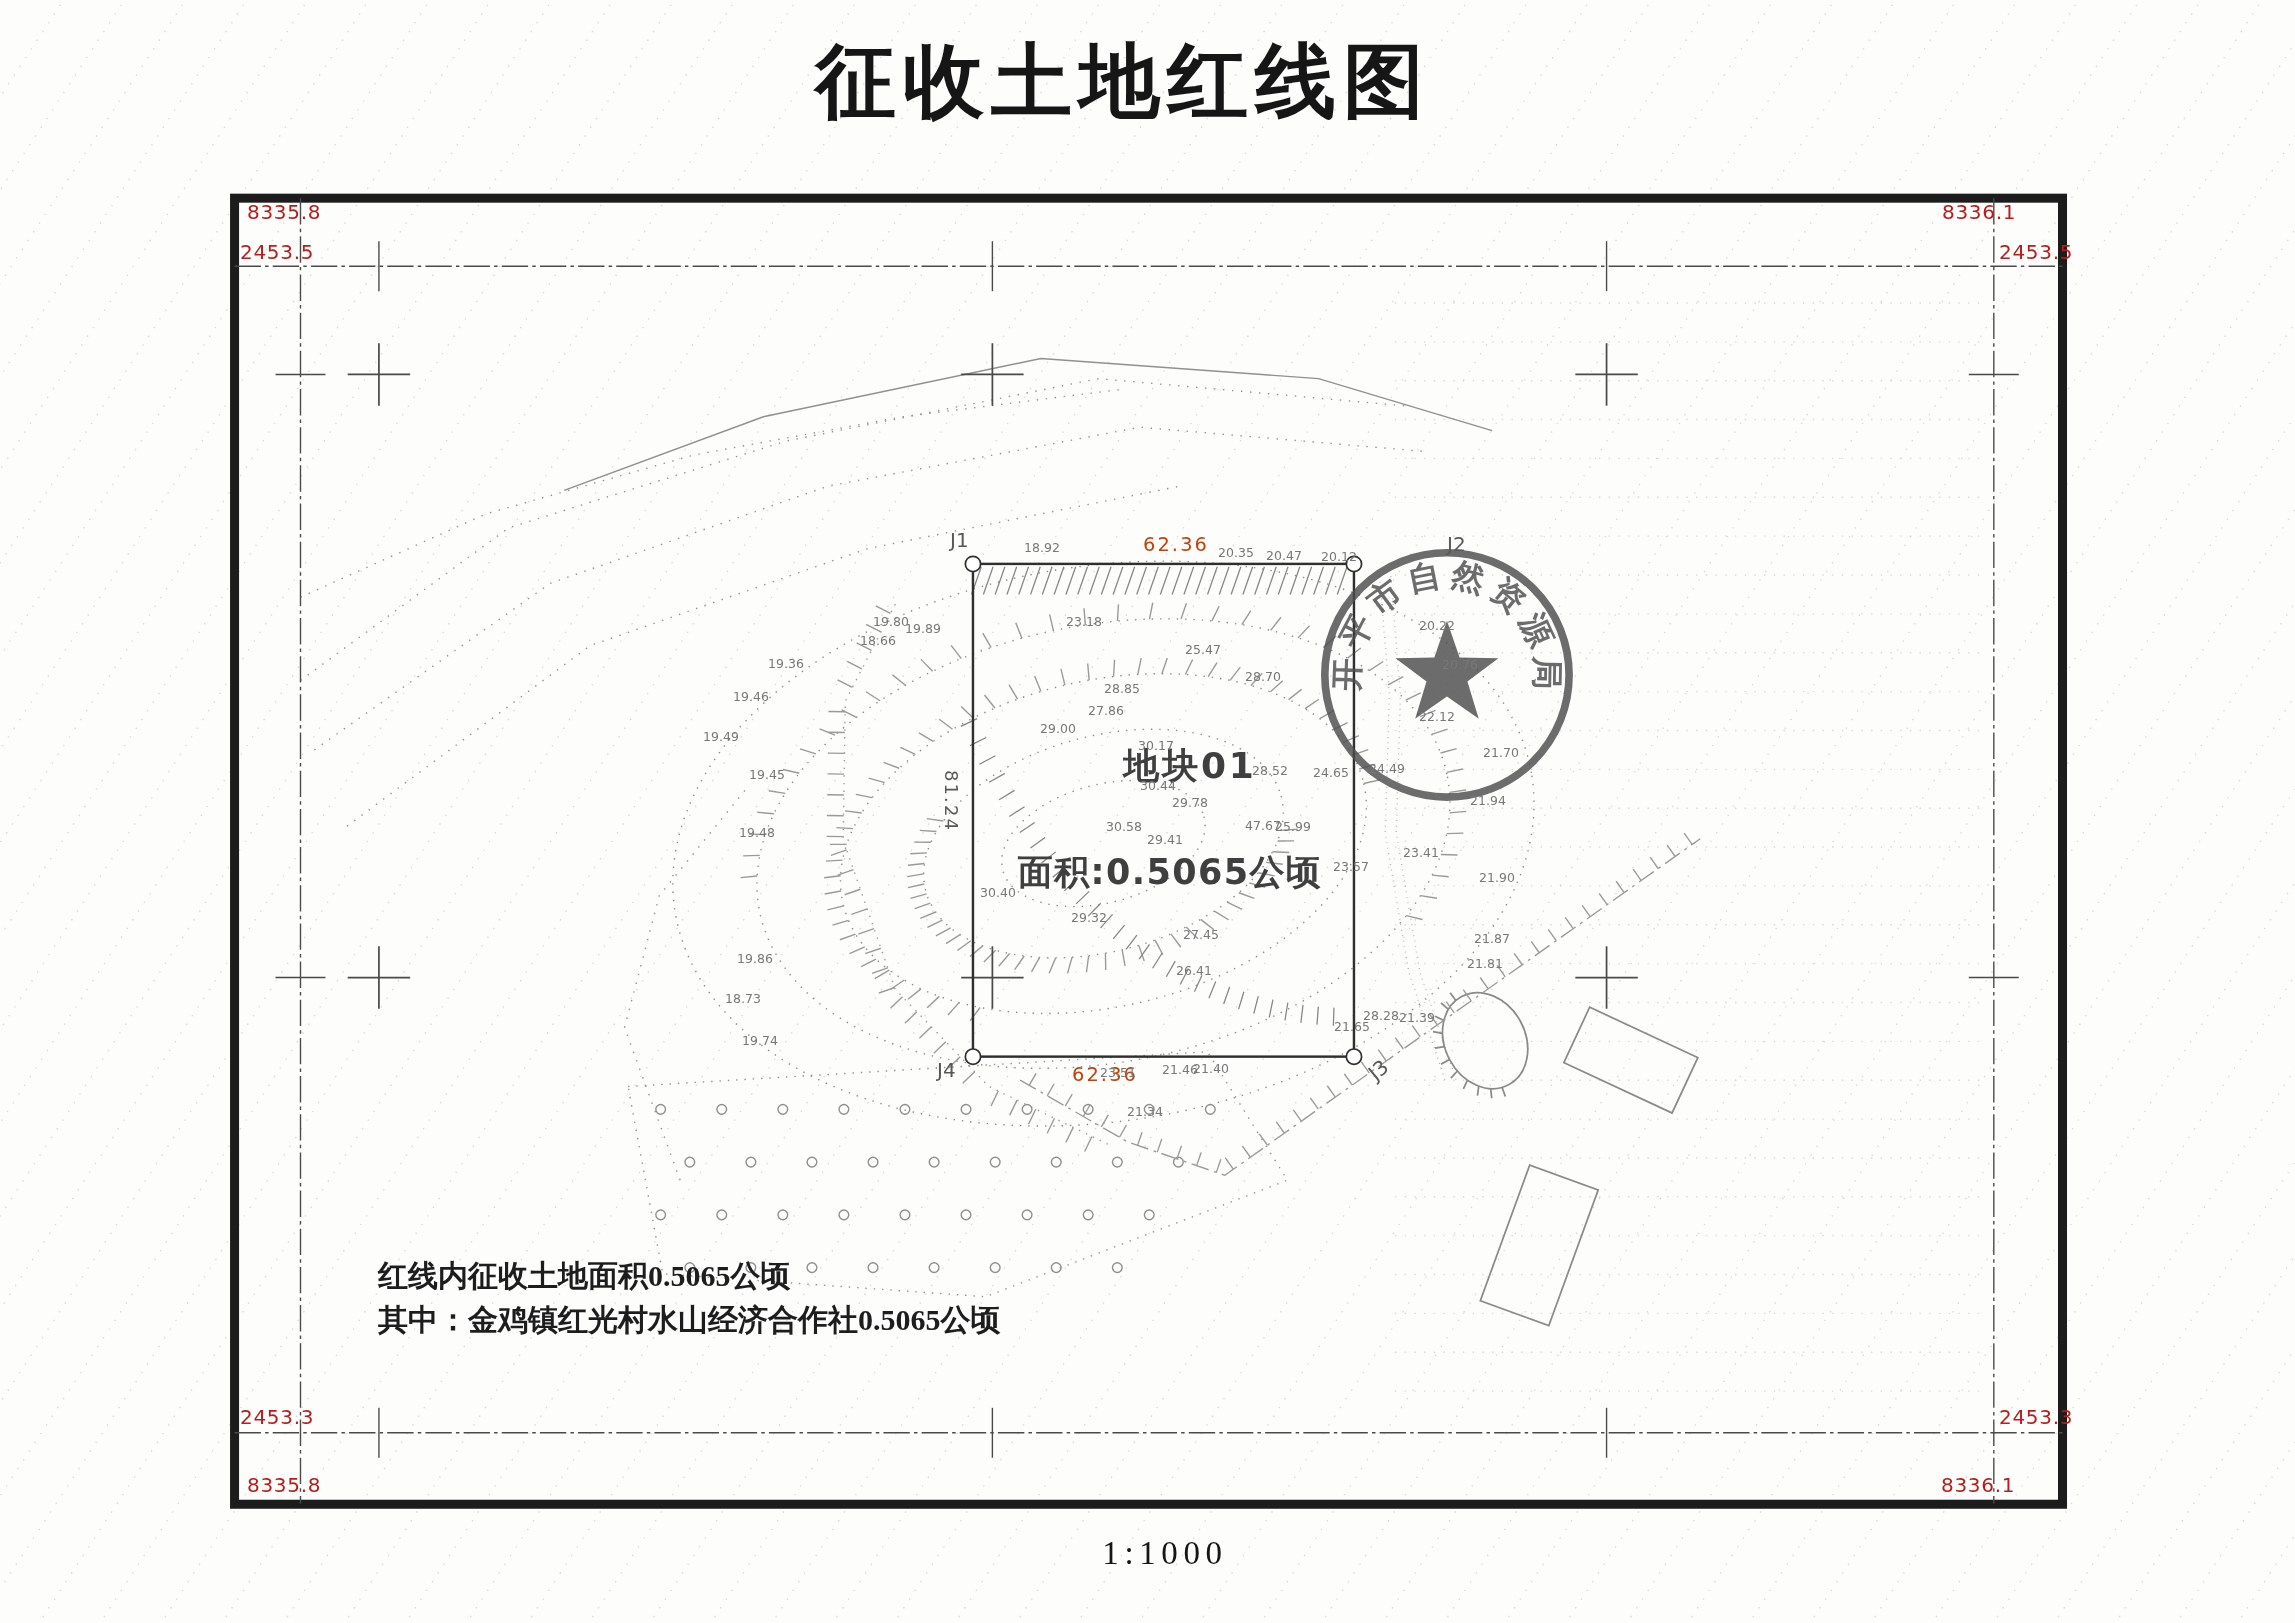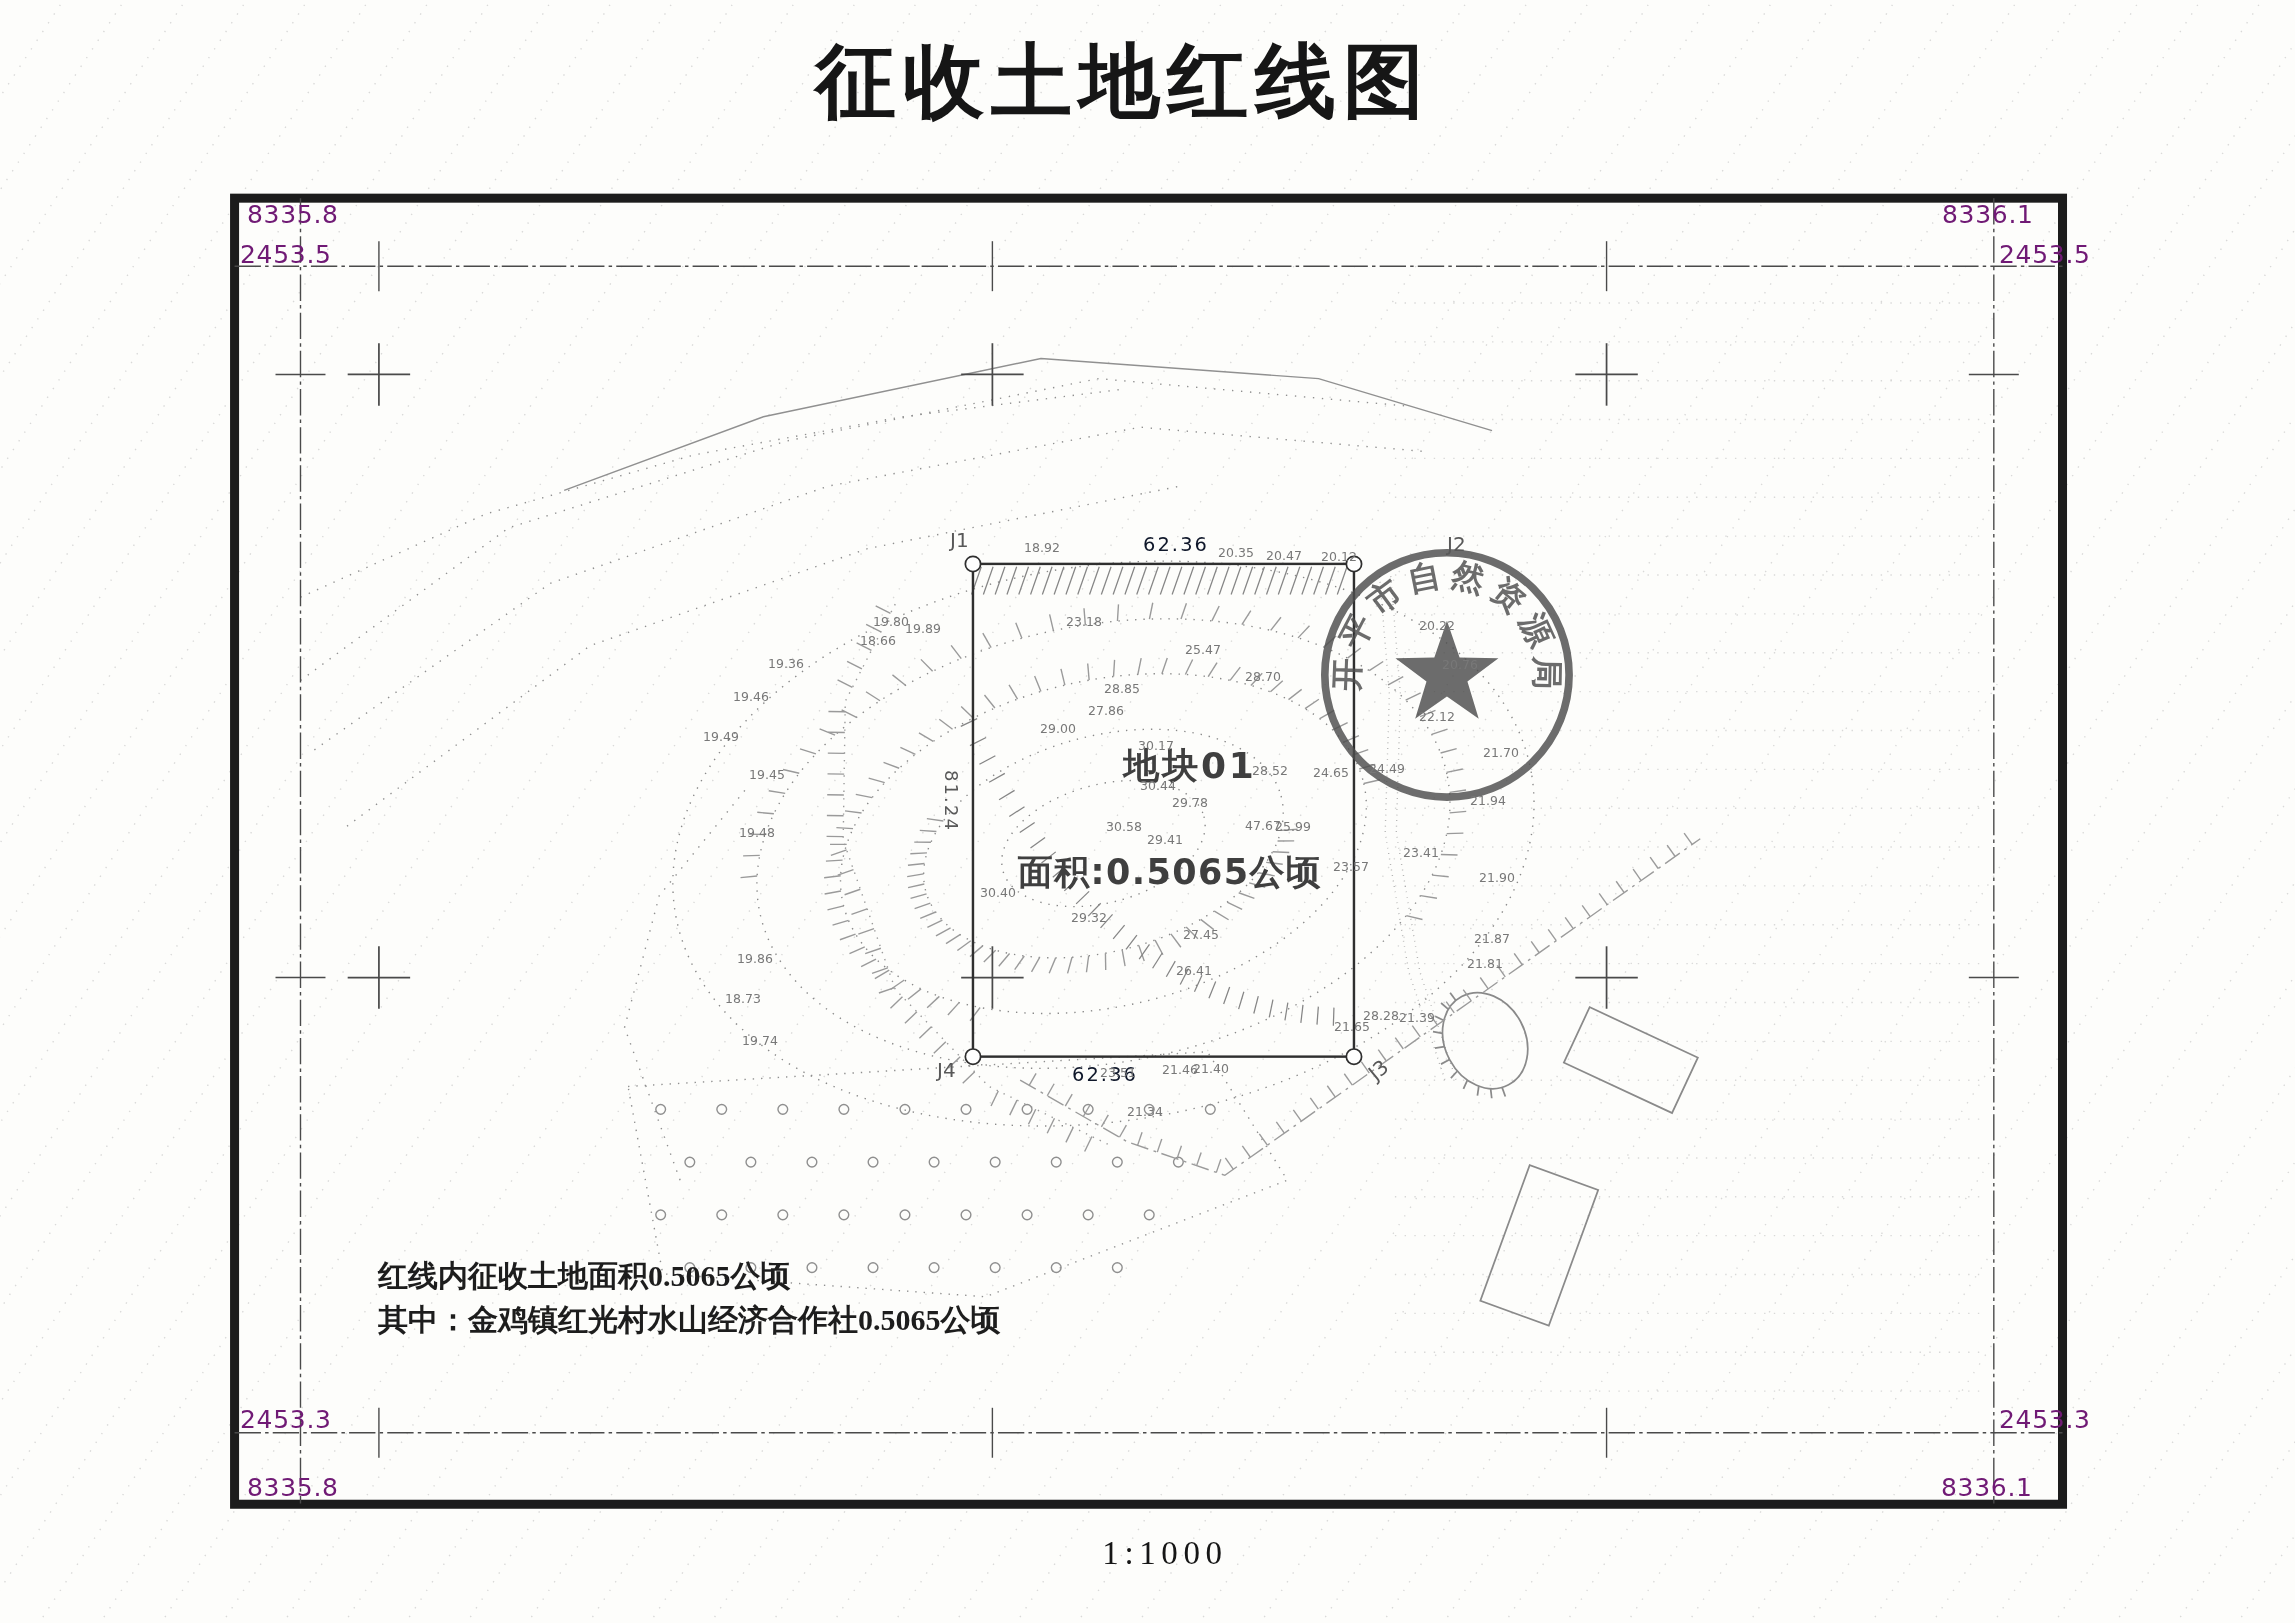--- a/index.html
+++ b/index.html
@@ -2,23 +2,23 @@
 <html style="font-size:11px"><head>
 <meta charset="utf-8">
 <style>
   html,body{margin:0;padding:0;background:#d8d8d4;}
   #page{position:relative;width:2295px;height:1624px;background:#fdfdfb;overflow:hidden;
         font-family:"Liberation Serif","DejaVu Serif",serif;color:#161616;}
   #decor{position:absolute;left:0;top:0;width:2295px;height:1624px;}
   .lbl{position:absolute;white-space:nowrap;}
   .title{font-size:81px;font-weight:700;letter-spacing:7px;transform:translateX(-50%);}
   .subtitle{font-size:29px;font-weight:700;letter-spacing:1.4px;}
-  .coord{font-family:"DejaVu Sans",sans-serif;font-size:25px;color:#701a75;letter-spacing:0.7px;}
+  .coord{font-family:"DejaVu Sans",sans-serif;font-size:20px;color:#b91c1c;letter-spacing:0.7px;}
   .jlbl{font-family:"DejaVu Sans",sans-serif;font-size:20px;color:#585858;}
-  .edge{font-family:"DejaVu Sans",sans-serif;font-size:19.4px;color:#0f172a;letter-spacing:2.1px;}
+  .edge{font-family:"DejaVu Sans",sans-serif;font-size:19.4px;color:#c2410c;letter-spacing:2.1px;}
   .edge-v{font-family:"DejaVu Sans",sans-serif;font-size:18px;color:#585858;writing-mode:vertical-rl;letter-spacing:2.1px;}
   .parcel-name{font-family:"DejaVu Sans",sans-serif;font-size:36px;font-weight:700;color:#3f3f3f;
                letter-spacing:2.8px;transform:translate(-50%,-50%);}
   .parcel-area{font-family:"DejaVu Sans",sans-serif;font-size:35px;font-weight:700;color:#3f3f3f;
                letter-spacing:1.4px;transform:translate(-50%,-50%);}
   .notes{font-size:30px;font-weight:700;line-height:1.45;color:#1d1d1d;}
   .scale{font-size:33px;letter-spacing:5.6px;transform:translateX(-50%);}
   .spot{position:absolute;font-family:"DejaVu Sans",sans-serif;font-size:12.5px;color:#787878;
         transform:translate(-50%,-50%);white-space:nowrap;}
   #spot-layer{position:absolute;left:0;top:0;width:100%;height:100%;pointer-events:none;}

